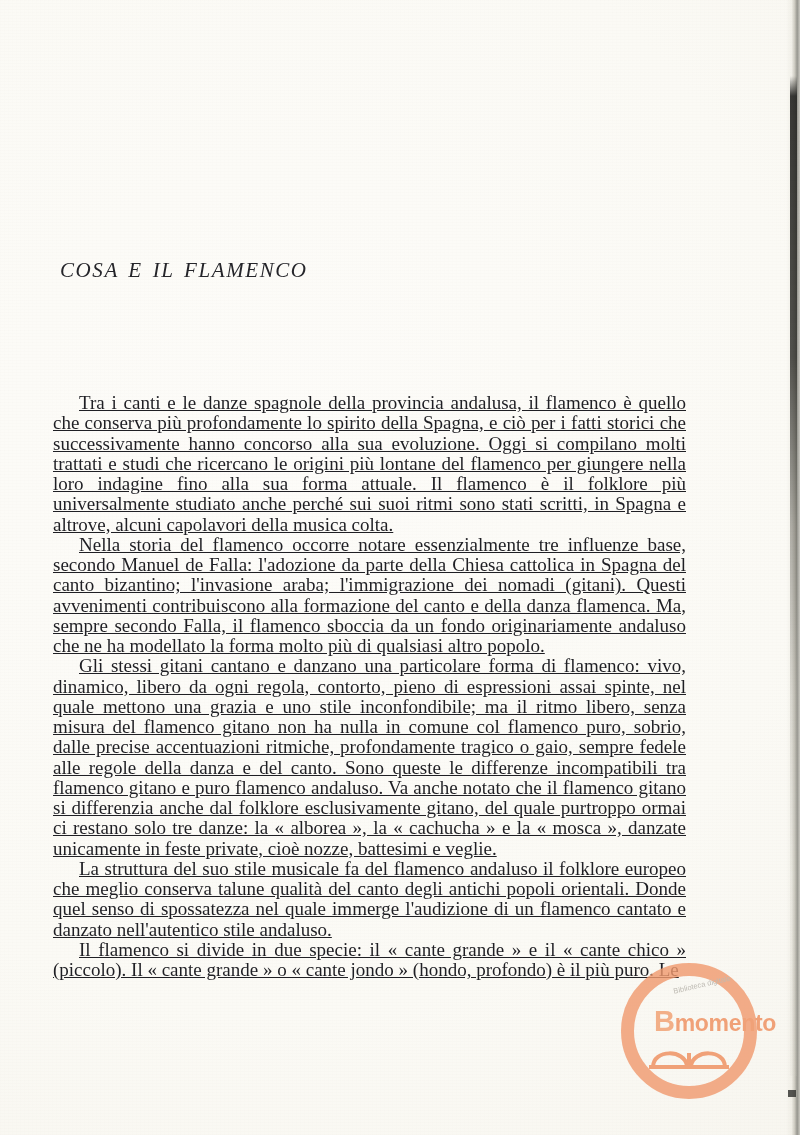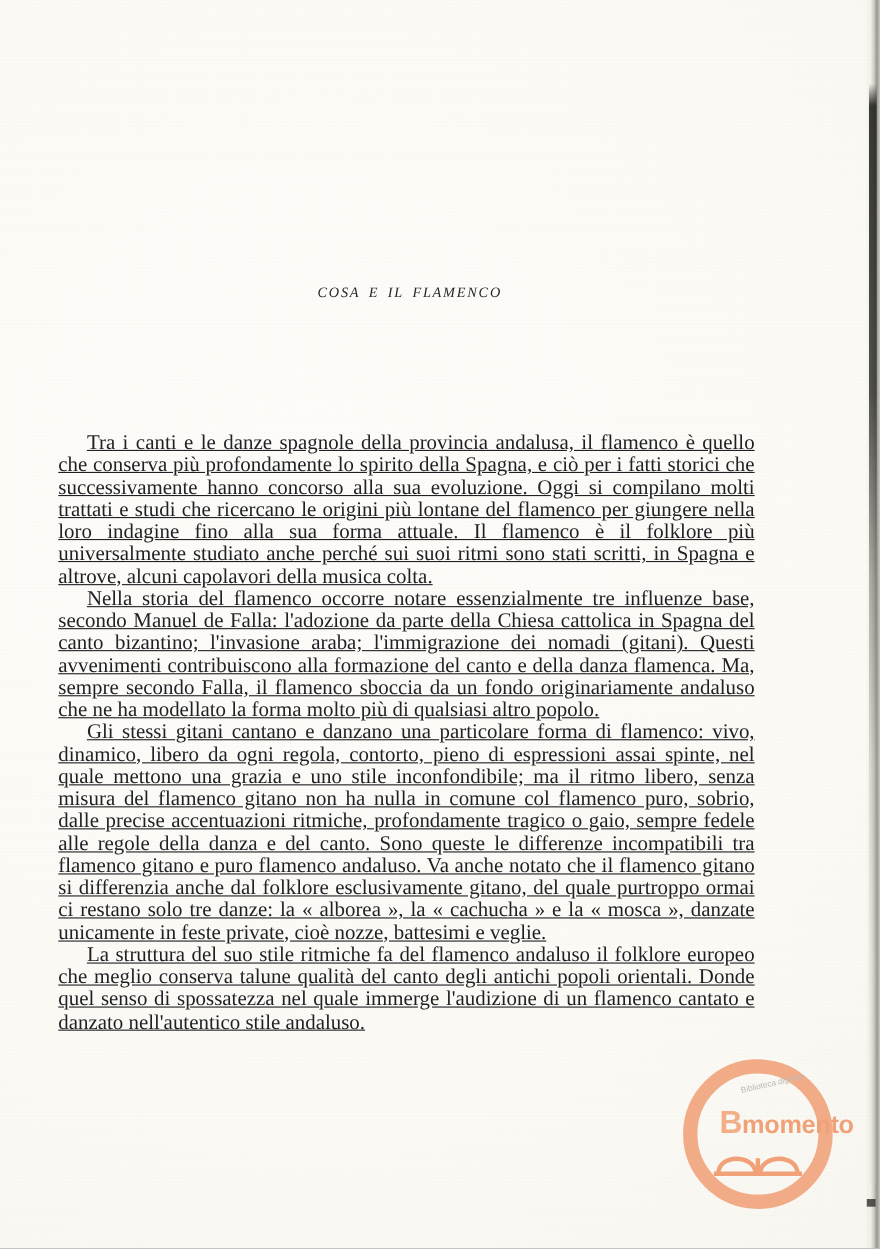--- a/index.html
+++ b/index.html
@@ -75,23 +75,23 @@
     filter: blur(0.5px);
     pointer-events: none;
   }
 
   
   #heading {
     position: absolute;
     left: 60px;
     top: 258px;
     width: 625px;
-    text-align: center;
+    text-align: left;
     font-style: italic;
-    font-size: 13px;
+    font-size: 21px;
     letter-spacing: 1.6px;
     word-spacing: 3px;
     color: #25252a;
     white-space: pre;
   }
 
   
   #body-text {
     position: absolute;
     left: 53px;
@@ -185,21 +185,22 @@
   <div id="gutter-shadow"></div>
   <div id="gutter-dark"></div>
   <div id="gutter-speck"></div>
 
   <div id="heading">COSA E IL FLAMENCO</div>
 
   <div id="body-text">
     <p>Tra i canti e le danze spagnole della provincia andalusa, il flamenco è quello che conserva più profondamente lo spirito della Spagna, e ciò per i fatti storici che successivamente hanno concorso alla sua evoluzione. Oggi si compilano molti trattati e studi che ricercano le origini più lontane del flamenco per giungere nella loro indagine fino alla sua forma attuale. Il flamenco è il folklore più universalmente studiato anche perché sui suoi ritmi sono stati scritti, in Spagna e altrove, alcuni capolavori della musica colta.</p>
     <p>Nella storia del flamenco occorre notare essenzialmente tre influenze base, secondo Manuel de Falla: l'adozione da parte della Chiesa cattolica in Spagna del canto bizantino; l'invasione araba; l'immigrazione dei nomadi (gitani). Questi avvenimenti contribuiscono alla formazione del canto e della danza flamenca. Ma, sempre secondo Falla, il flamenco sboccia da un fondo originariamente andaluso che ne ha modellato la forma molto più di qualsiasi altro popolo.</p>
     <p>Gli stessi gitani cantano e danzano una particolare forma di flamenco: vivo, dinamico, libero da ogni regola, contorto, pieno di espressioni assai spinte, nel quale mettono una grazia e uno stile inconfondibile; ma il ritmo libero, senza misura del flamenco gitano non ha nulla in comune col flamenco puro, sobrio, dalle precise accentuazioni ritmiche, profondamente tragico o gaio, sempre fedele alle regole della danza e del canto. Sono queste le differenze incompatibili tra flamenco gitano e puro flamenco andaluso. Va anche notato che il flamenco gitano si differenzia anche dal folklore esclusivamente gitano, del quale purtroppo ormai ci restano solo tre danze: la « alborea », la « cachucha » e la « mosca », danzate unicamente in feste private, cioè nozze, battesimi e veglie.</p>
-    <p>La struttura del suo stile ritmiche fa del flamenco andaluso il folklore europeo che meglio conserva talune qualità del canto degli antichi popoli orientali. Donde quel senso di spossatezza nel quale immerge l'audizione di un flamenco cantato e danzato nell'autentico stile andaluso.</p>
+    <p>La struttura del suo stile musicale fa del flamenco andaluso il folklore europeo che meglio conserva talune qualità del canto degli antichi popoli orientali. Donde quel senso di spossatezza nel quale immerge l'audizione di un flamenco cantato e danzato nell'autentico stile andaluso.</p>
+    <p>Il flamenco si divide in due specie: il « cante grande » e il « cante chico » (piccolo). Il « cante grande » o « cante jondo » (hondo, profondo) è il più puro. Le</p>
   </div>
 
   <div id="stamp">
     <div class="ring"></div>
     <div class="stamp-inner">
       <div class="stamp-top-text">Biblioteca digitale</div>
       <div class="stamp-word"><span class="b-big">B</span><span>momento</span></div>
       <svg class="book-icon" viewBox="0 0 84 40">
         <path d="M6 34 C6 16, 38 16, 40 33" fill="none" stroke="#f09a6e" stroke-width="4"></path>
         <path d="M44 33 C46 16, 78 16, 78 34" fill="none" stroke="#f09a6e" stroke-width="4"></path>

